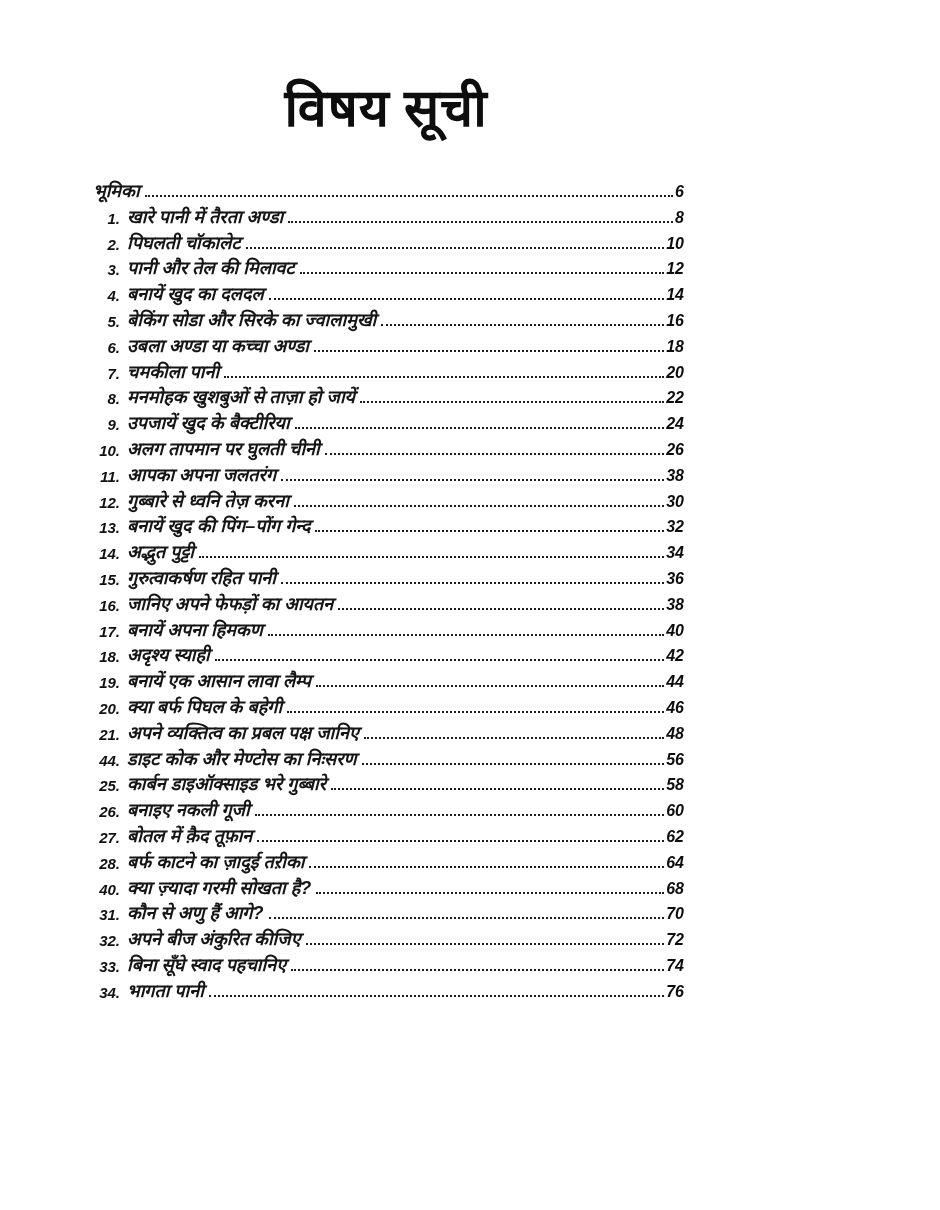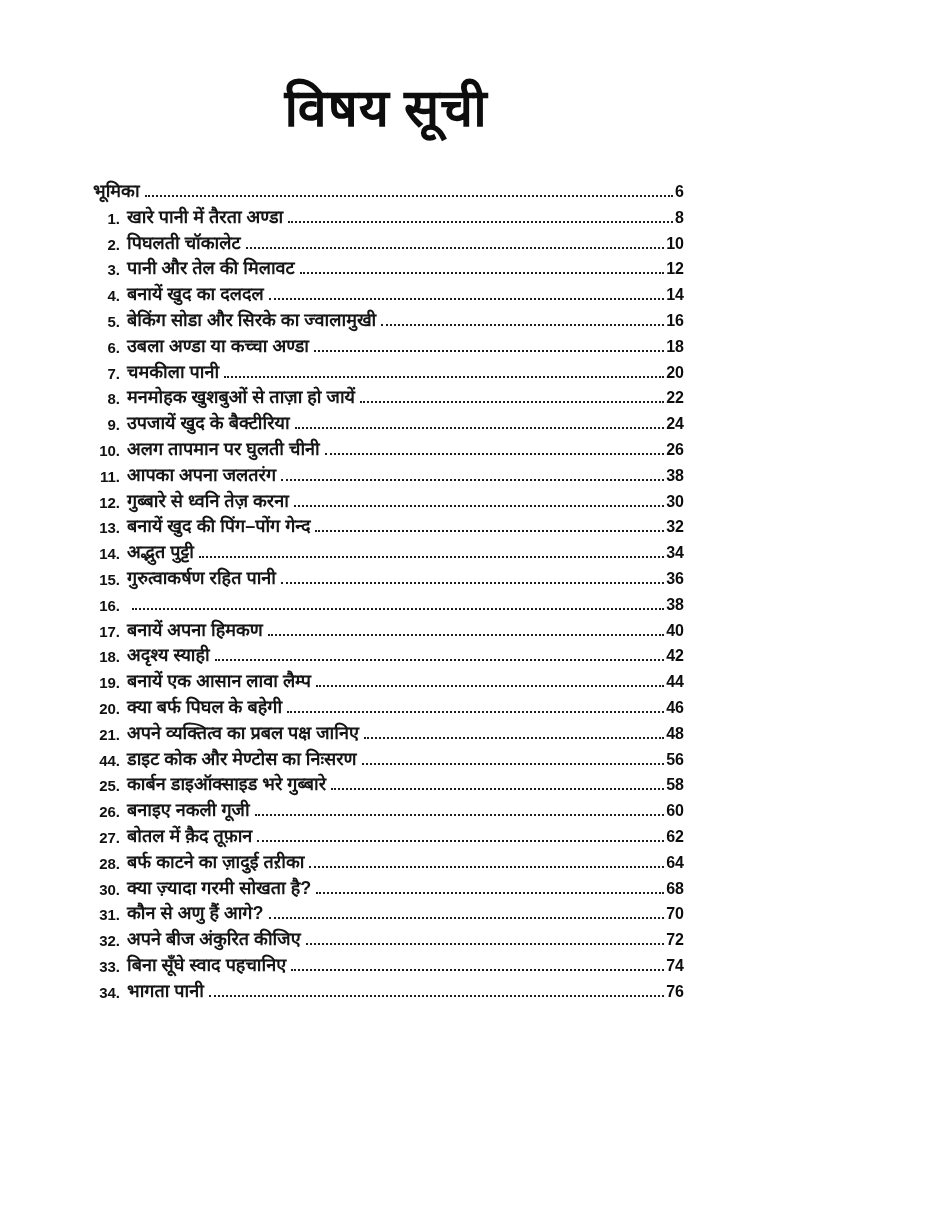--- a/index.html
+++ b/index.html
@@ -28,20 +28,21 @@
     font-weight: 700;
     font-size: 52px;
     line-height: 1.1;
     letter-spacing: 1px;
     color: #0d0d0d;
   }
   .toc {
     margin-top: 40px;
     padding-left: 93px;
     padding-right: 88px; 
+    font-style: italic;
   }
   .toc-row {
     display: flex;
     align-items: flex-end;
     height: 25.8px;
     white-space: nowrap;
   }
   .toc-row .num {
     width: 27px;
     flex: 0 0 auto;
@@ -172,20 +173,21 @@
     <span class="pg">34</span>
   </div>
       <div class="toc-row">
     <span class="num">15.</span>
     <span class="label">गुरुत्वाकर्षण रहित पानी</span>
     <span class="dots"></span>
     <span class="pg">36</span>
   </div>
       <div class="toc-row">
     <span class="num">16.</span>
+    <span class="label">जानिए अपने फेफड़ों का आयतन</span>
     <span class="dots"></span>
     <span class="pg">38</span>
   </div>
       <div class="toc-row">
     <span class="num">17.</span>
     <span class="label">बनायें अपना हिमकण</span>
     <span class="dots"></span>
     <span class="pg">40</span>
   </div>
       <div class="toc-row">
@@ -236,21 +238,21 @@
     <span class="dots"></span>
     <span class="pg">62</span>
   </div>
       <div class="toc-row">
     <span class="num">28.</span>
     <span class="label">बर्फ काटने का ज़ादुई तऱीका</span>
     <span class="dots"></span>
     <span class="pg">64</span>
   </div>
       <div class="toc-row">
-    <span class="num">30.</span>
+    <span class="num">40.</span>
     <span class="label">क्या ज़्यादा गरमी सोखता है?</span>
     <span class="dots"></span>
     <span class="pg">68</span>
   </div>
       <div class="toc-row">
     <span class="num">31.</span>
     <span class="label">कौन से अणु हैं आगे?</span>
     <span class="dots"></span>
     <span class="pg">70</span>
   </div>

